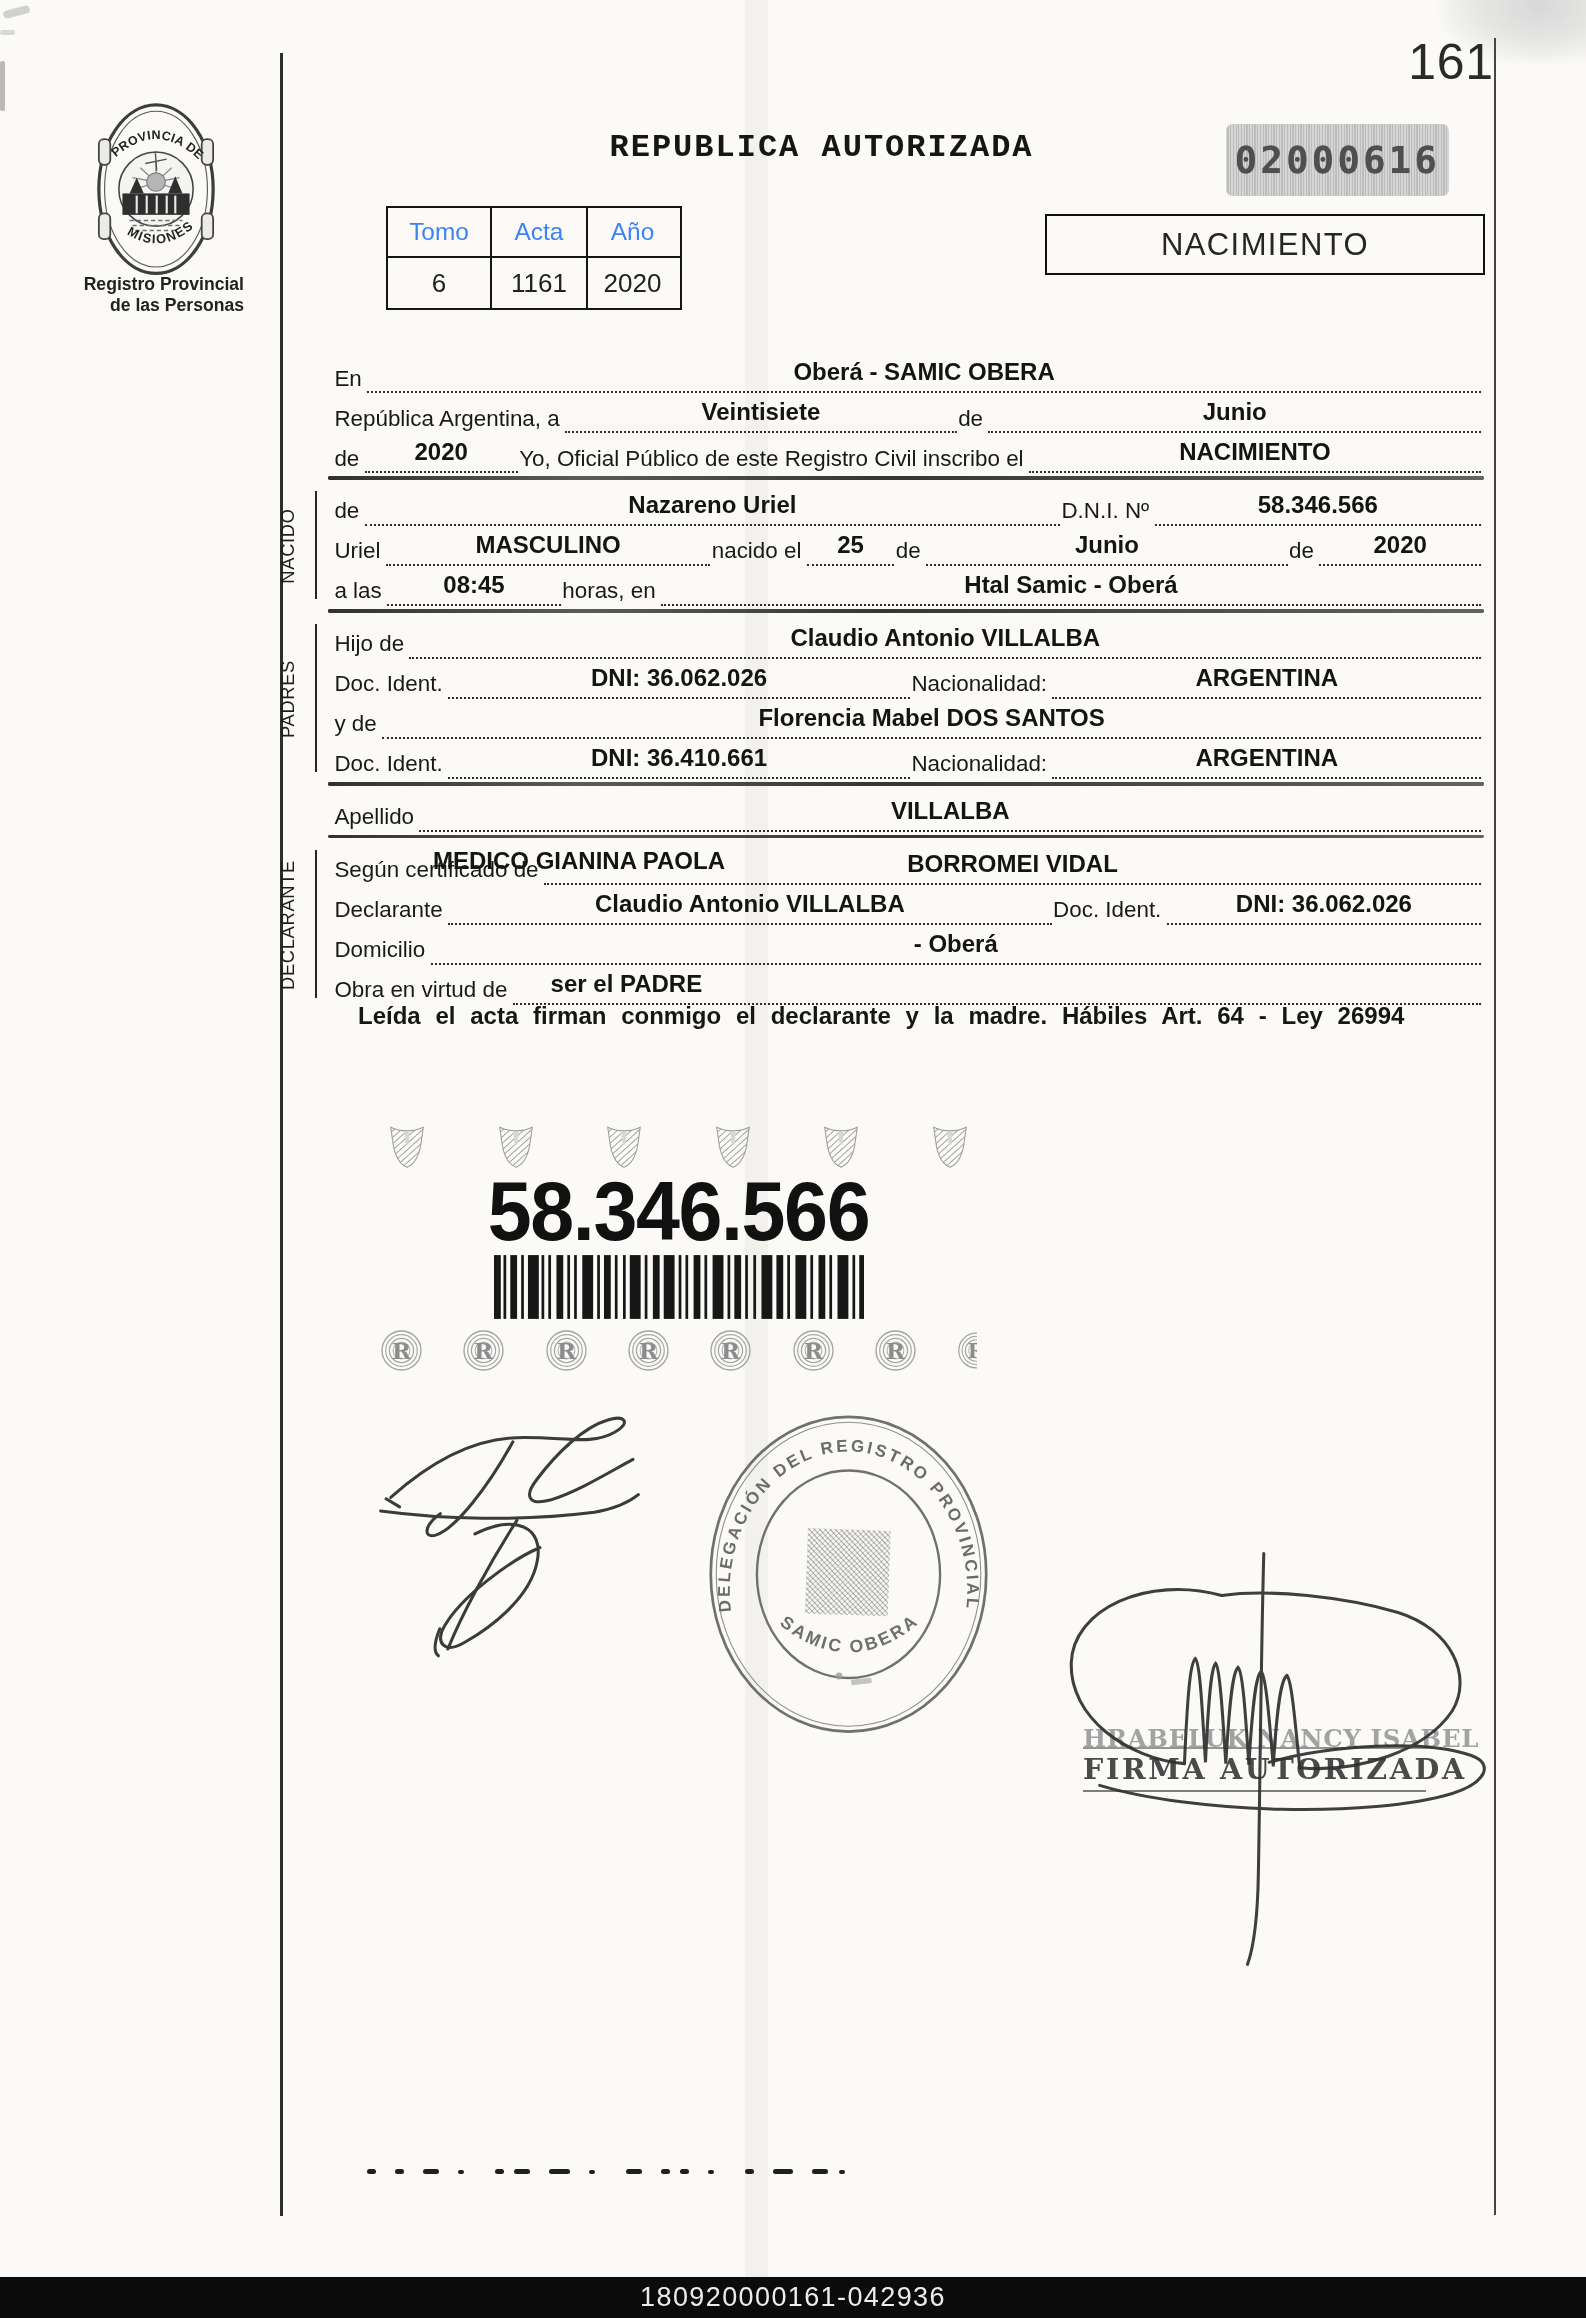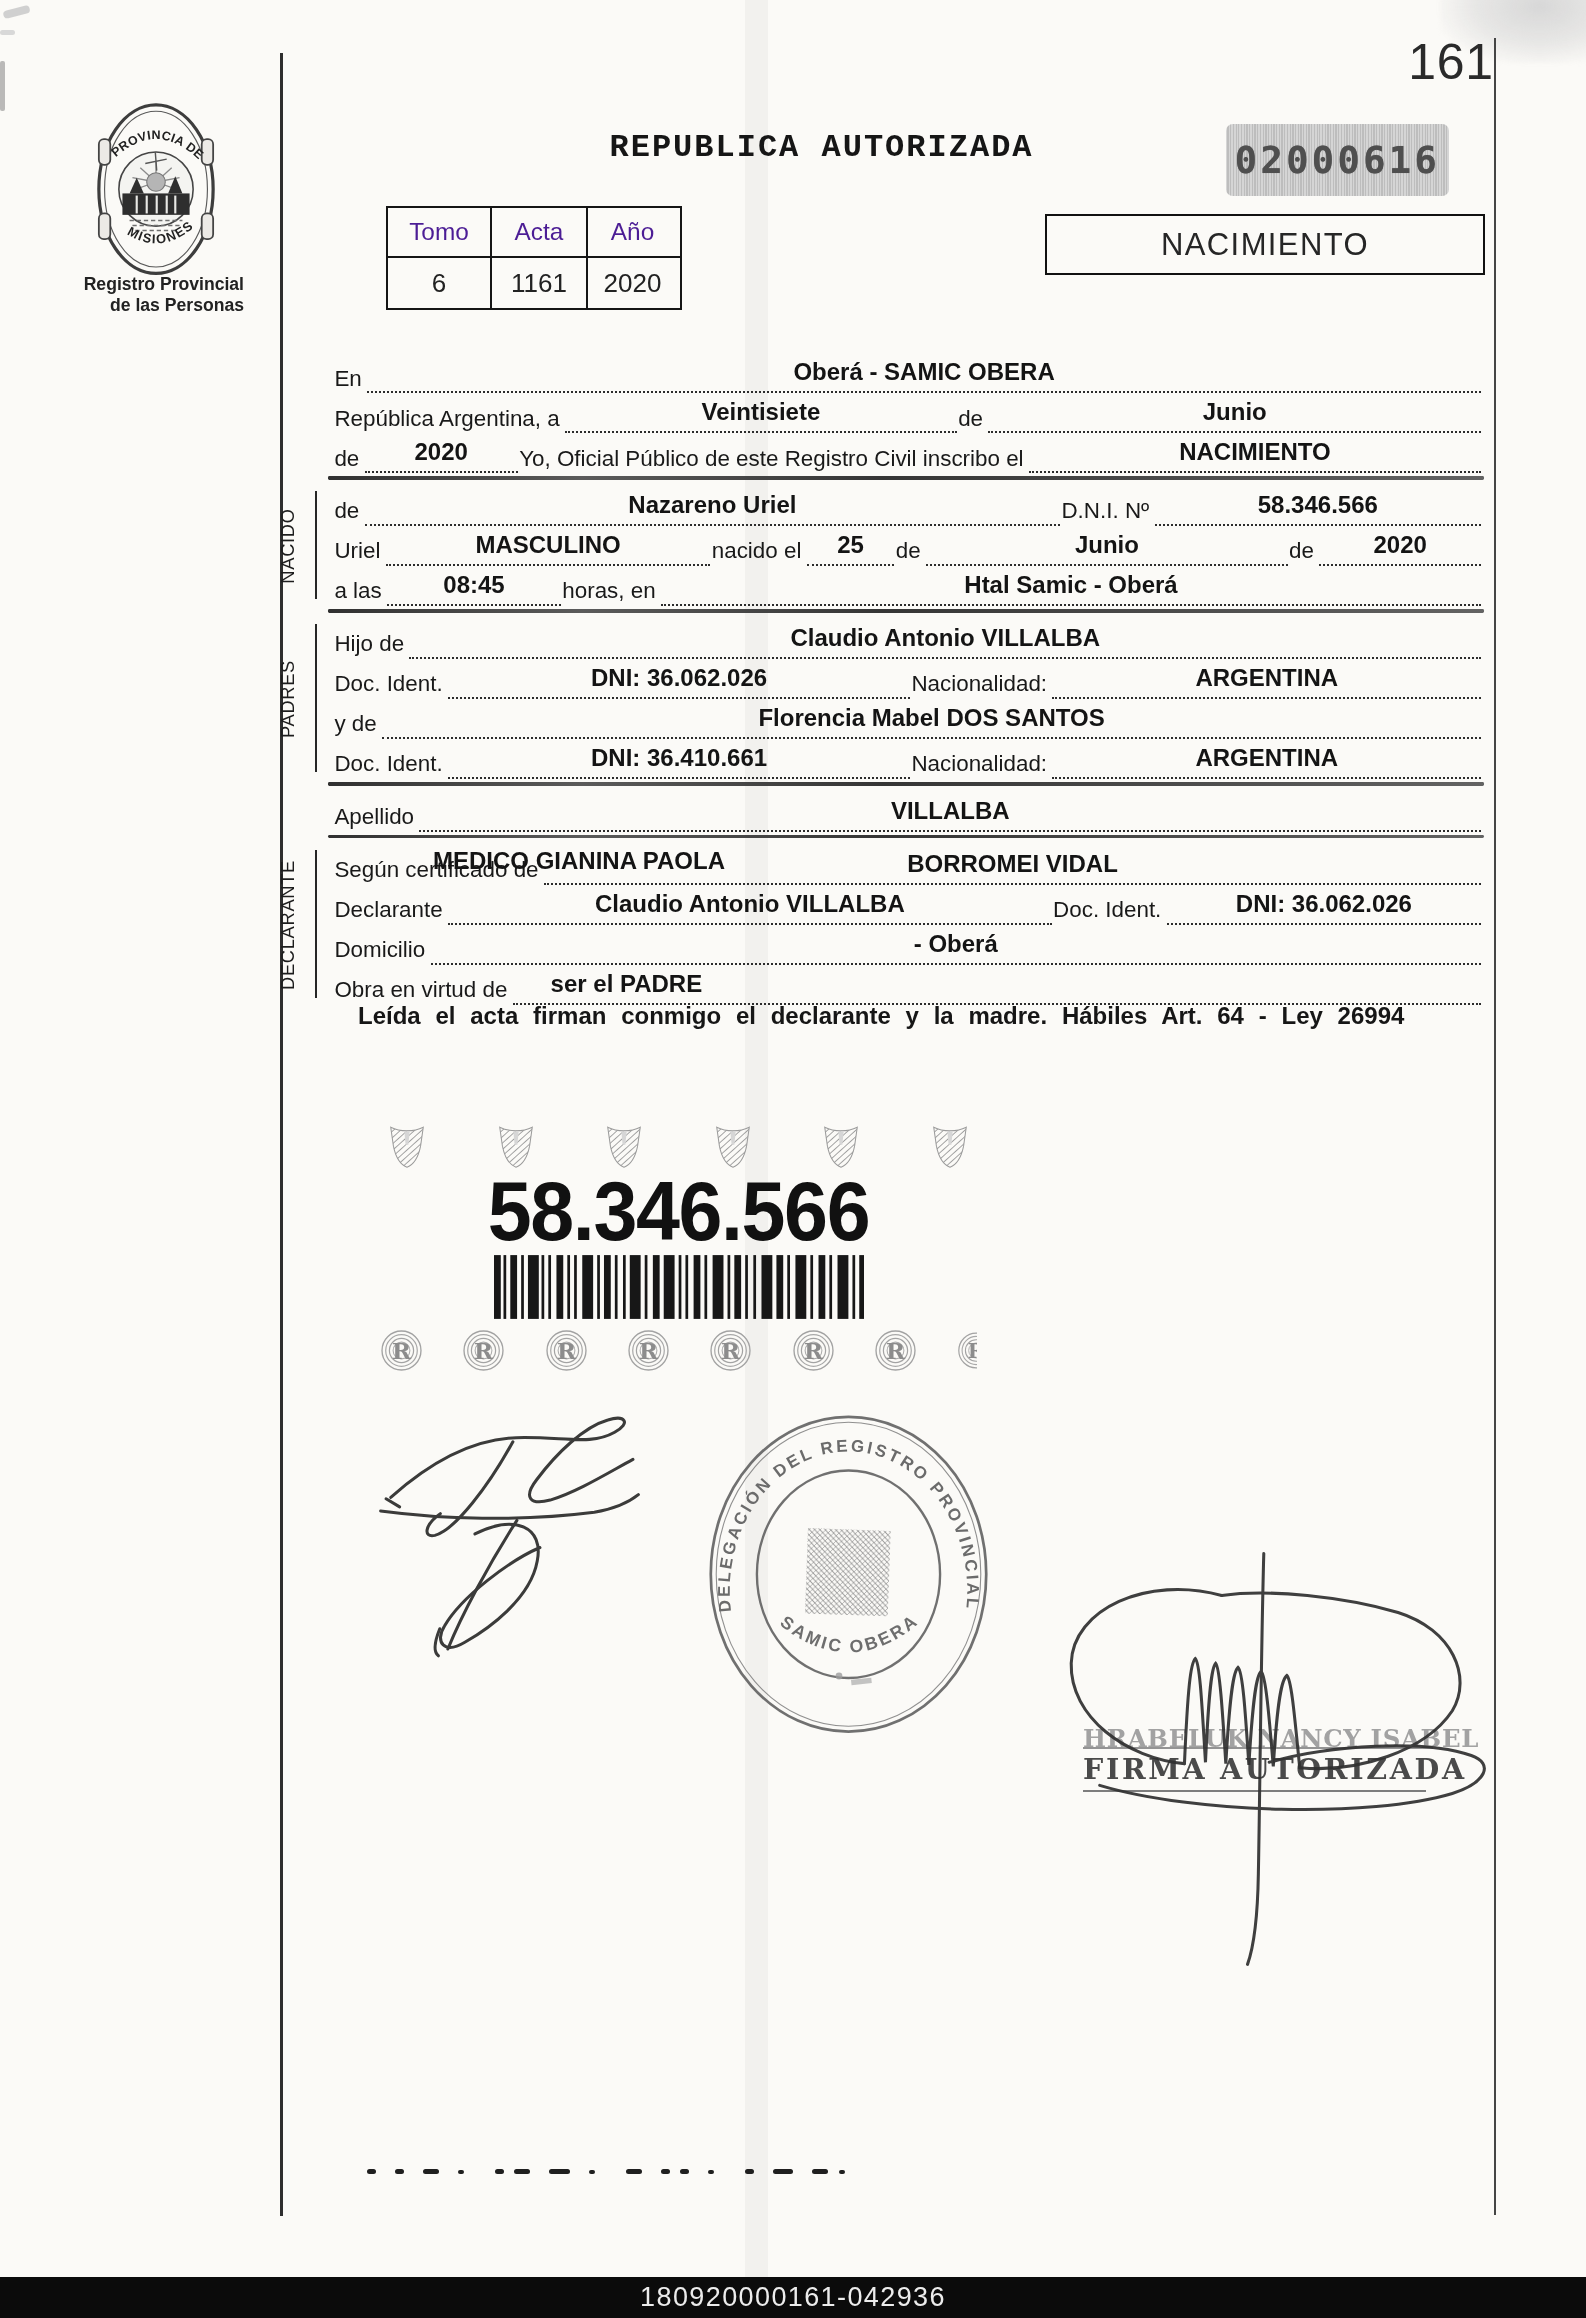--- a/index.html
+++ b/index.html
@@ -34,21 +34,21 @@
     background-image:repeating-linear-gradient(90deg, rgba(255,255,255,.25) 0 1.4px, rgba(0,0,0,.05) 1.4px 2.7px);
     display:flex;align-items:center;justify-content:center;}
   #control-patch span{font-family:"DejaVu Sans Mono",monospace;font-weight:bold;font-size:37px;
     letter-spacing:3.4px;color:#4f4f4f;text-shadow:0 0 0.7px #666;}
 
   
   #registry-table{position:absolute;left:386px;top:206px;width:292px;border:2.7px solid #151515;}
   .rt-row{display:flex;}
   .rt-row.hdr{border-bottom:2.7px solid #151515;}
   .rt-cell{width:102px;height:48px;display:flex;align-items:center;justify-content:center;
-    font-size:24.4px;color:#4c1d95;border-right:2px solid #151515;}
+    font-size:24.4px;color:#3b82f6;border-right:2px solid #151515;}
   .rt-row .rt-cell:nth-child(2){width:94px;}
   .rt-row .rt-cell:last-child{width:89px;border-right:none;}
   .rt-row.val .rt-cell{height:50px;font-size:26px;color:#222;}
 
   
   #record-type-box{position:absolute;left:1045px;top:214px;width:436px;height:57px;border:2.7px solid #111;
     display:flex;align-items:center;justify-content:center;}
   #record-type-box span{font-size:31px;letter-spacing:1.4px;color:#262626;}
 
   

